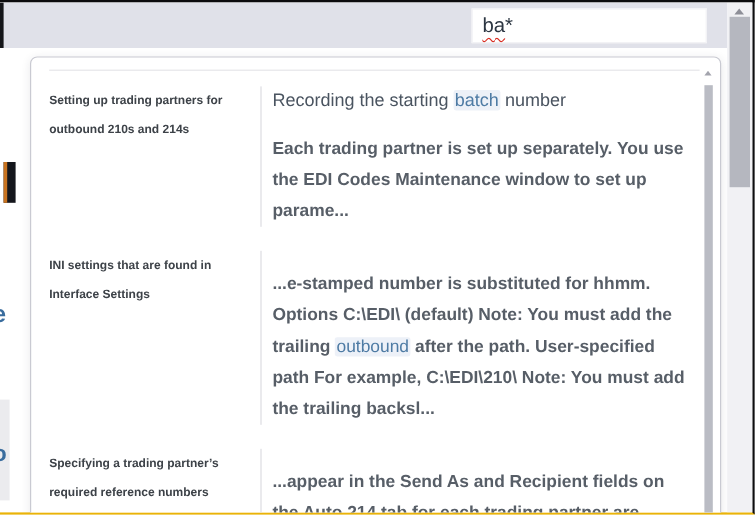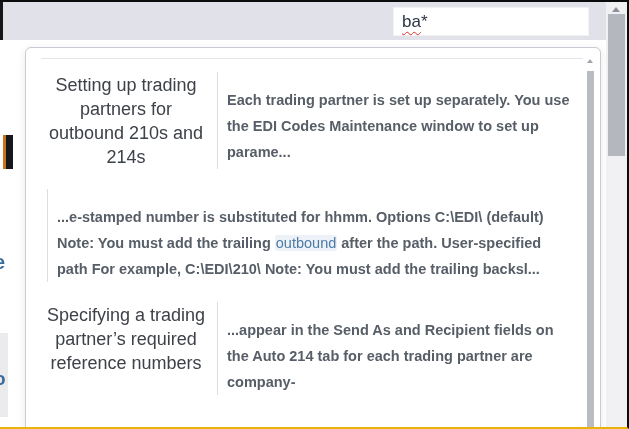--- a/index.html
+++ b/index.html
@@ -50,22 +50,22 @@
     background:#ffffff;border:1px solid #c9cad2;border-radius:6px;
     box-shadow:0 2px 8px rgba(40,40,60,0.10);box-sizing:border-box;
   }
   .panel-title{
     margin:13px 17px 0 15px;font-size:16px;color:#3f454c;line-height:22px;
   }
   .panel-hr{height:1px;background:#e5e5e9;margin:10px 17px 0 15px;}
   .results{margin:13px 26px 0 15px;}
   .row{display:flex;margin-bottom:20px;}
   .topic{
-    width:170px;flex:0 0 170px;text-align:center;color:#3d4248;
-    font-size:18px;line-height:24px;padding-top:1px;
+    width:170px;flex:0 0 170px;text-align:left;color:#3d4248;
+    font-size:10px;line-height:24px;padding-top:1px;font-weight:bold;
   }
   .rbody{
     flex:1;border-left:1px solid #dcdce2;margin-left:6px;padding-left:9px;min-height:60px;
   }
   .heading{font-size:15px;line-height:24px;color:#4a5460;}
   .excerpt{font-size:14.5px;line-height:26px;font-weight:600;color:#575e67;margin-top:15px;}
   .hl{color:#4e7ba4;background:#edf1f8;font-weight:400;padding:0 1px;border-radius:2px;}
   
   .panel-scrollbar{position:absolute;top:6px;right:2px;bottom:0;width:14px;}
   .panel-scrollbar .arrow-up{
@@ -92,25 +92,27 @@
   <div class="frag-o">o</div>
 
   <div class="panel">
     <div class="panel-hr"></div>
 
     <div class="results">
 
       <div class="row">
         <div class="topic">Setting up trading partners for outbound 210s and 214s</div>
         <div class="rbody">
+          <div class="heading"><span>Recording the starting </span><span class="hl">batch</span><span> number</span></div>
           <div class="excerpt"><span>Each trading partner is set up separately. You use the EDI Codes Maintenance window to set up parame...</span></div>
         </div>
       </div>
 
       <div class="row">
+        <div class="topic">INI settings that are found in Interface Settings</div>
         <div class="rbody">
           <div class="excerpt"><span>...e-stamped number is substituted for hhmm. Options C:\EDI\ (default) Note: You must add the trailing </span><span class="hl">outbound</span><span> after the path. User-specified path For example, C:\EDI\210\ Note: You must add the trailing backsl...</span></div>
         </div>
       </div>
 
       <div class="row">
         <div class="topic">Specifying a trading partner’s required reference numbers</div>
         <div class="rbody">
           <div class="excerpt"><span>...appear in the Send As and Recipient fields on the Auto 214 tab for each trading partner are company-</span></div>
         </div>

